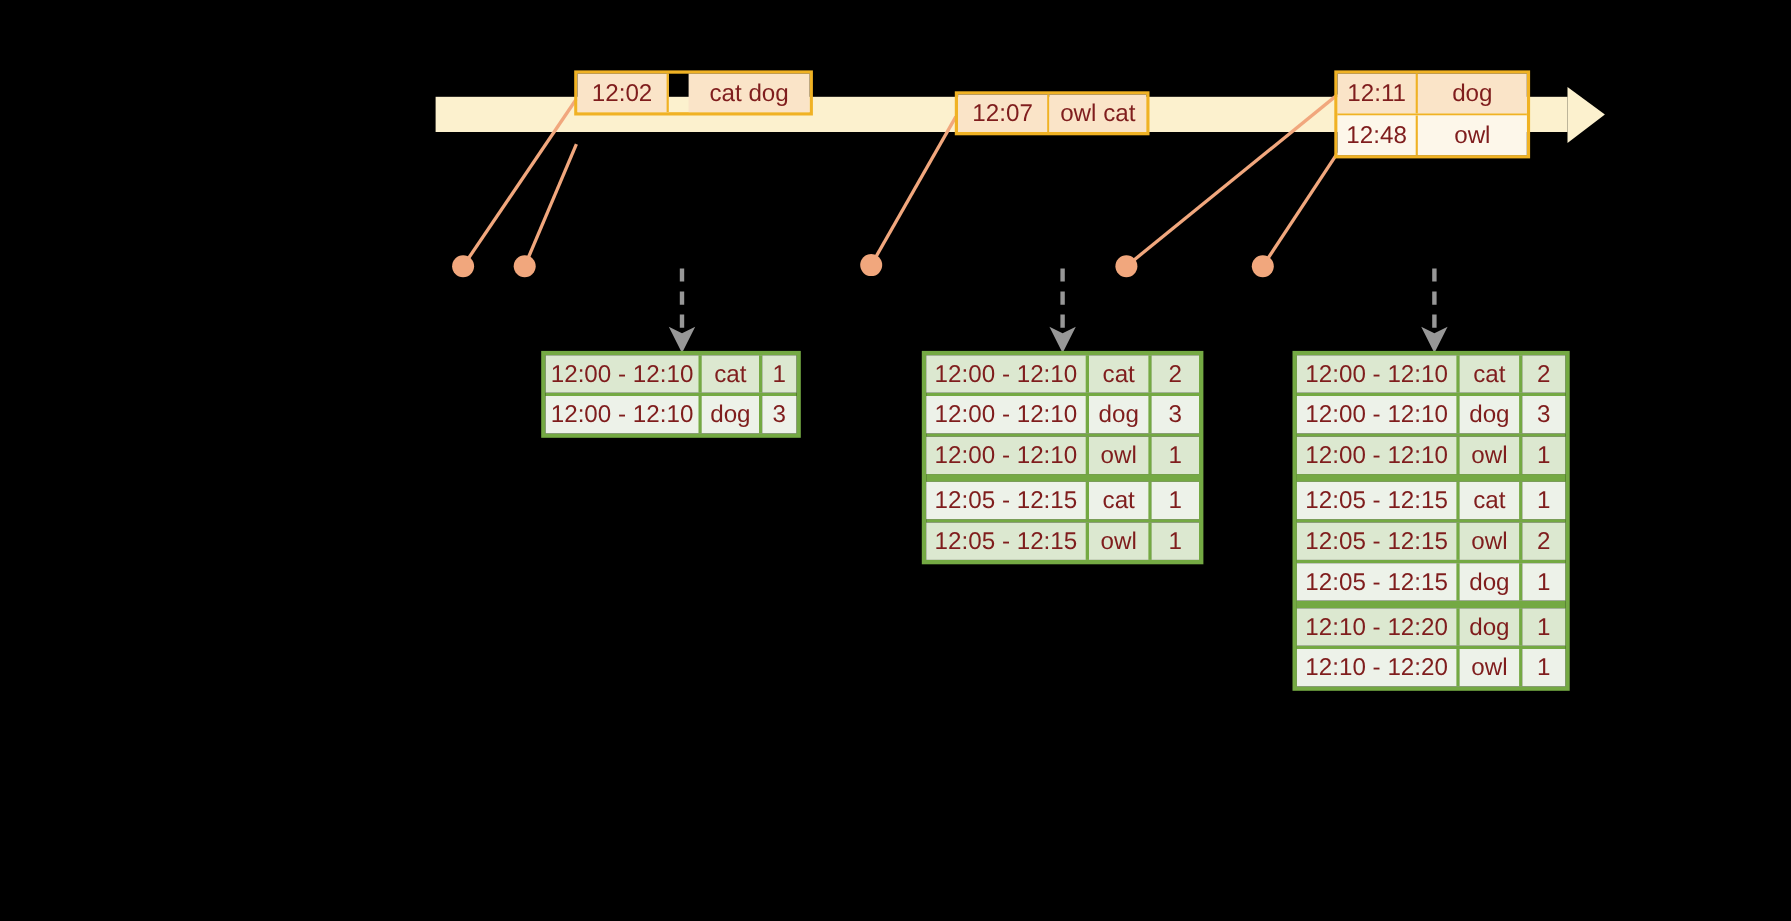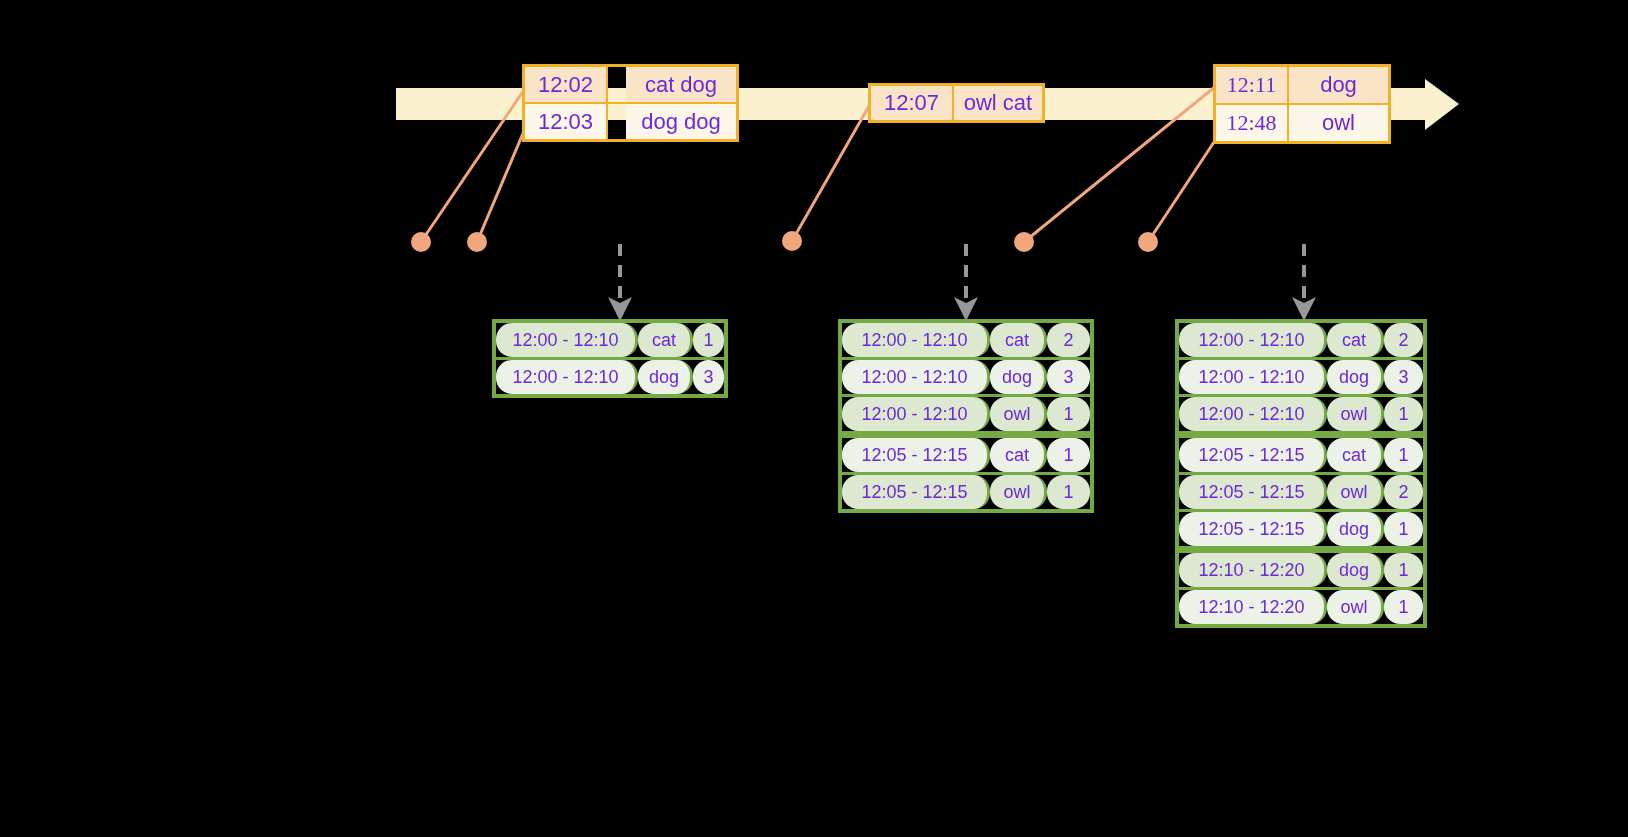--- a/index.html
+++ b/index.html
@@ -1,43 +1,43 @@
 <!DOCTYPE html>
 <html><head>
 <meta charset="utf-8">
 <style>
   html,body{margin:0;padding:0;background:#000;}
   #stage{position:relative;width:1628px;height:837px;background:#000;overflow:hidden;
-         font-family:"Liberation Sans",sans-serif;color:#6d28d9;}
+         font-family:"Liberation Sans",sans-serif;color:#7f1d1d;}
   #overlay{position:absolute;left:0;top:0;width:1628px;height:837px;}
 
   
   .dtable{position:absolute;box-sizing:border-box;}
   .trow{display:flex;}
   .tcell{display:flex;align-items:center;justify-content:center;box-sizing:border-box;}
 
   
   .etable{border:3px solid #f0b224;}
   .etable .trow{border-bottom:2px solid #f0b224;}
   .etable .trow:last-child{border-bottom:none;}
   .etable .tcell{border-right:2px solid #f0b224;font-size:22px;}
   .etable .tcell:last-child{border-right:none;}
   .etable .trow:nth-child(odd)  .tcell{background:#fae4c8;}
   .etable .trow:nth-child(even) .tcell{background:#fdf7ea;}
   #etable-1 .tcell{height:35px;} #etable-1 .time{width:83px;} #etable-1 .words{width:110px;margin-left:18px;}
   #etable-2 .tcell{height:34px;} #etable-2 .time{width:83px;} #etable-2 .words{width:88px;}
-  #etable-3 .tcell{height:36px;} #etable-3 .time{width:73px;font-family:Liberation Serif, serif;} #etable-3 .words{width:99px;}
+  #etable-3 .tcell{height:36px;} #etable-3 .time{width:73px;} #etable-3 .words{width:99px;}
   #etable-1{left:522px;top:64px;} #etable-2{left:868px;top:83px;} #etable-3{left:1213px;top:64px;}
 
   
   .gtable{border:4px solid #74a943;}
   .gtable .trow{border-bottom:3px solid #74a943;}
   .gtable .trow.group-end{border-bottom-width:7px;}
   .gtable .trow:last-child{border-bottom:none;}
-  .gtable .tcell{border-right:3px solid #74a943;font-size:18px;height:34px;border-radius:16px;}
+  .gtable .tcell{border-right:3px solid #74a943;font-size:22px;height:34px;}
   .gtable .tcell:last-child{border-right:none;}
   .gtable .trow:nth-child(odd)  .tcell{background:#dce8d0;}
   .gtable .trow:nth-child(even) .tcell{background:#edf2e9;}
   #rtable-1{left:492px;top:319px;} #rtable-2{left:838px;top:319px;} #rtable-3{left:1175px;top:319px;}
   #rtable-1 .window{width:142px;} #rtable-1 .word{width:55px;} #rtable-1 .count{width:31px;}
   #rtable-2 .window{width:148px;} #rtable-2 .word{width:57px;} #rtable-2 .count{width:43px;}
   #rtable-3 .window{width:148px;} #rtable-3 .word{width:57px;} #rtable-3 .count{width:39px;}
 </style>
 </head>
 <body>
@@ -72,24 +72,20 @@
       <polygon points="954,297 966,303 978,297 966,321" stroke="none"></polygon>
       <line x1="1304" y1="244" x2="1304" y2="299" stroke-width="4" stroke-dasharray="12 9"></line>
       <polygon points="1292,297 1304,303 1316,297 1304,321" stroke="none"></polygon>
     </g>
   </svg>
 
   <div id="etable-1" class="dtable etable">
       <div class="trow">
         <div class="tcell time">12:02</div>
         <div class="tcell words">cat dog</div>
-      </div>
-      <div class="trow">
-        <div class="tcell time">12:03</div>
-        <div class="tcell words">dog dog</div>
       </div>
     </div>
   <div id="etable-2" class="dtable etable">
       <div class="trow">
         <div class="tcell time">12:07</div>
         <div class="tcell words">owl cat</div>
       </div>
     </div>
   <div id="etable-3" class="dtable etable">
       <div class="trow">

